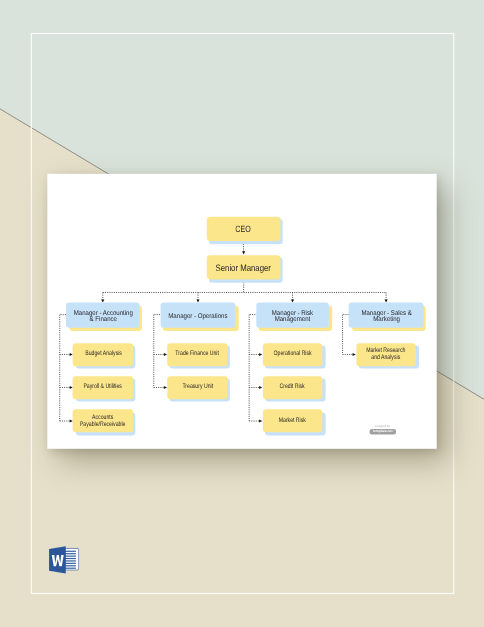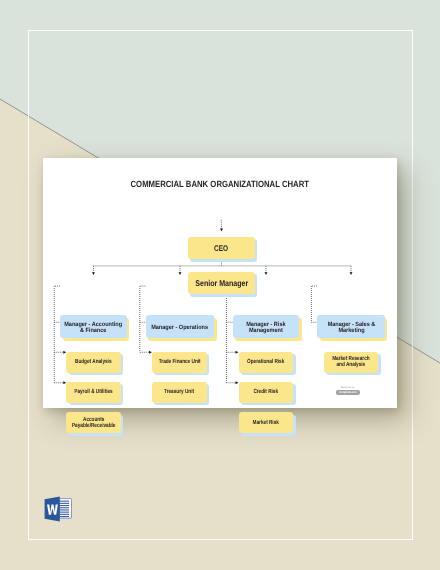--- a/index.html
+++ b/index.html
@@ -11,21 +11,21 @@
   .bg-beige{position:absolute;left:0;top:0;width:440px;height:570px;}
   .frame{position:absolute;left:27.5px;top:30.1px;width:385.3px;height:510.4px;border:1.5px solid rgba(255,255,255,.93);box-sizing:border-box;}
   .paper{position:absolute;left:43px;top:158px;width:354px;height:250px;background:#fff;
     box-shadow: 10px 12px 26px rgba(90,85,60,.40), 2px 3px 8px rgba(90,85,60,.25);}
   .wordicon{position:absolute;left:43.6px;top:496.4px;width:28px;height:26px;}
   
   .chart{position:absolute;inset:0;}
   .connectors{position:absolute;left:0;top:0;}
   .node{position:absolute;box-sizing:border-box;
         display:flex;align-items:center;justify-content:center;text-align:center;
-        font-weight:bold;color:#231f20;font-size:6.2px;line-height:6.3px;margin-top:40px;}
+        font-weight:normal;color:#231f20;font-size:6.2px;line-height:6.3px;}
   .node .lab{position:relative;z-index:3;white-space:pre-line;letter-spacing:-0.02px;
              display:inline-block;transform:scaleX(.80) translateZ(0);}
   .node .shadow{position:absolute;left:2.4px;top:2.4px;width:100%;height:100%;border-radius:3px;z-index:1;}
   .node::after{content:"";position:absolute;left:0;top:0;width:100%;height:100%;border-radius:3px;z-index:2;}
   .node-yellow::after{background:#fce68c;}
   .node-yellow .shadow{background:#c7e2f8;}
   .node-blue::after{background:#c5e2f9;}
   .node-blue .shadow{background:#fce68c;}
   #node-ceo .lab{font-size:8.3px;transform:scaleX(.78) translateZ(0);}
   #node-sm  .lab{font-size:8.5px;transform:scaleX(.835) translateZ(0);}
@@ -103,21 +103,20 @@
         <path d="M 235.5 320.8 L 238.4 322.25 L 235.5 323.7 Z" fill="#1a1a1a"></path>
         <line x1="226.5" y1="352.25" x2="236" y2="352.25" stroke="#4d4d4d" stroke-width="0.85" stroke-dasharray="0.95 1.05"></line>
         <path d="M 235.5 350.8 L 238.4 352.25 L 235.5 353.7 Z" fill="#1a1a1a"></path>
         <line x1="226.5" y1="382.75" x2="236" y2="382.75" stroke="#4d4d4d" stroke-width="0.85" stroke-dasharray="0.95 1.05"></line>
         <path d="M 235.5 381.3 L 238.4 382.75 L 235.5 384.2 Z" fill="#1a1a1a"></path>
         <line x1="317" y1="286" x2="311.4" y2="286" stroke="#4d4d4d" stroke-width="0.85" stroke-dasharray="0.95 1.05"></line>
         <line x1="311.4" y1="286" x2="311.4" y2="322.25" stroke="#4d4d4d" stroke-width="0.85" stroke-dasharray="0.95 1.05"></line>
         <line x1="311.4" y1="322.25" x2="321" y2="322.25" stroke="#4d4d4d" stroke-width="0.85" stroke-dasharray="0.95 1.05"></line>
         <path d="M 320.50000000000006 320.8 L 323.40000000000003 322.25 L 320.50000000000006 323.7 Z" fill="#1a1a1a"></path>
       </svg>
-    <div class="title" id="chart-title"><span>COMMERCIAL BANK ORGANIZATIONAL CHART</span></div>
     <div id="nodes">
         <div class="node node-yellow lvl0" id="node-ceo" style="left: 188px; top: 196.8px; width: 66.5px; height: 22.5px;">
           <span class="shadow"></span>
           <span class="lab">CEO</span>
         </div>
         <div class="node node-yellow lvl1" id="node-sm" style="left: 187.8px; top: 231.5px; width: 67px; height: 22.7px;">
           <span class="shadow"></span>
           <span class="lab">Senior Manager</span>
         </div>
         <div class="node node-blue lvl2" id="node-m1" style="left: 60.3px; top: 275.2px; width: 66.3px; height: 23.1px;">

